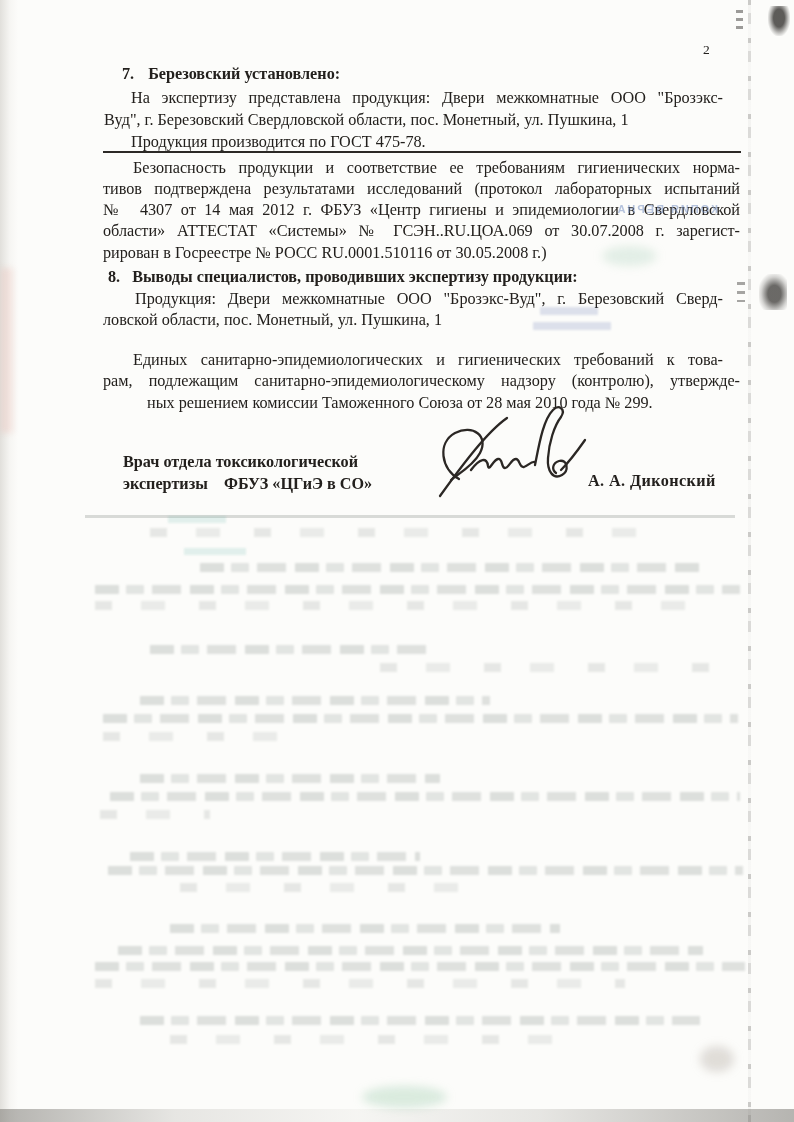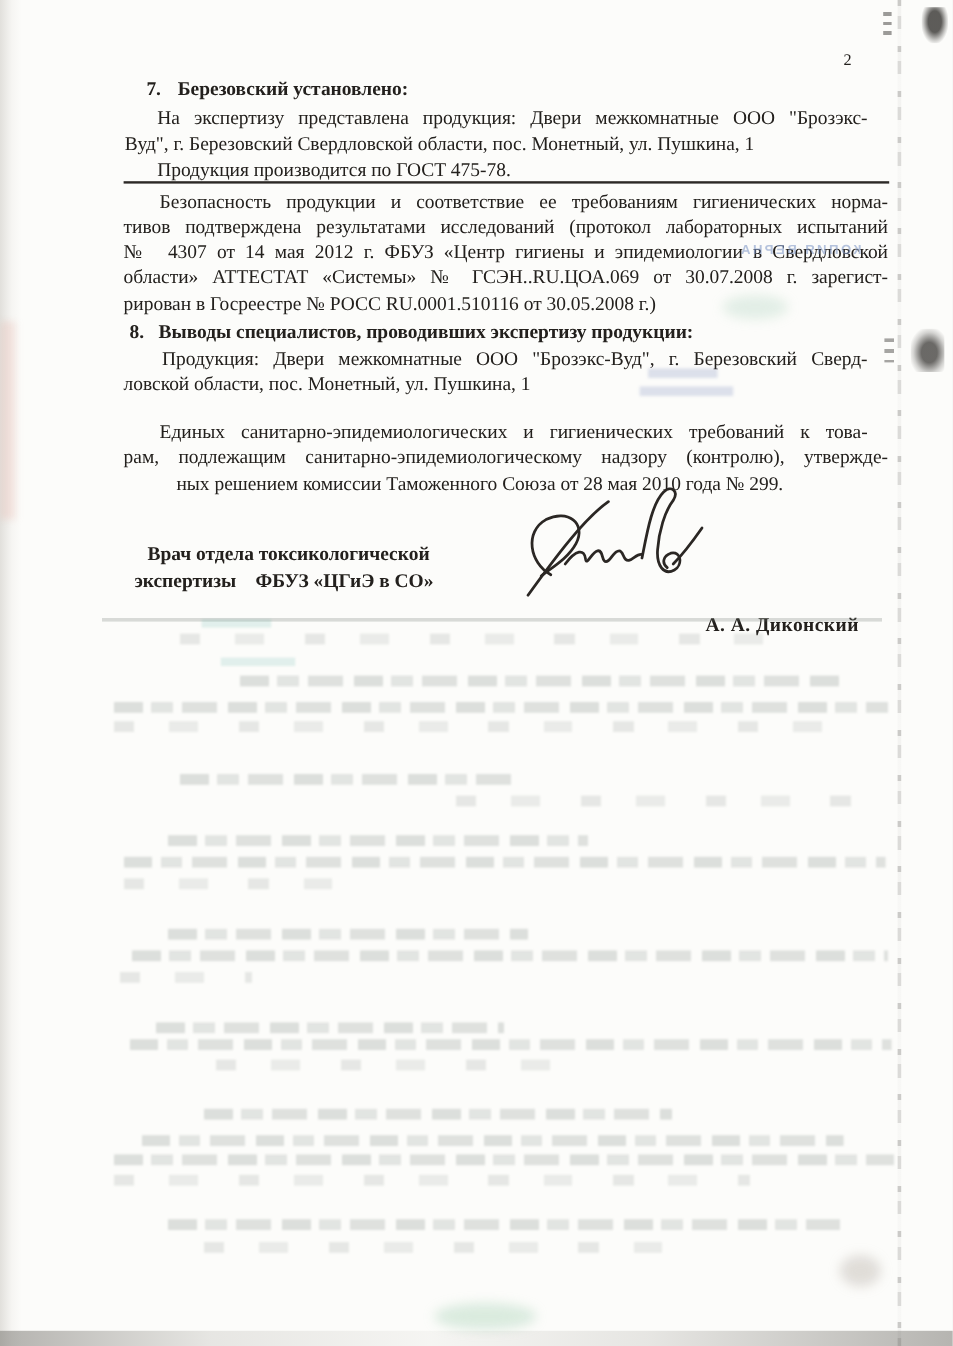--- a/index.html
+++ b/index.html
@@ -104,22 +104,22 @@
   <div class="tl" style="left:103px;top:243px;">рирован в Госреестре № РОСС RU.0001.510116 от 30.05.2008 г.)</div>
 
   <div class="tl b" style="left:108px;top:267px;"><span>8.</span><span style="display:inline-block;width:12px;"></span><span>Выводы специалистов, проводивших экспертизу продукции:</span></div>
   <div class="tl j" style="left:135px;top:289px;width:588px;">Продукция: Двери межкомнатные ООО "Брозэкс-Вуд", г. Березовский Сверд-</div>
   <div class="tl" style="left:103px;top:310px;">ловской области, пос. Монетный, ул. Пушкина, 1</div>
   <div class="tl j" style="left:133px;top:350px;width:590px;">Единых санитарно-эпидемиологических и гигиенических требований к това-</div>
   <div class="tl j" style="left:103px;top:371px;width:637px;">рам, подлежащим санитарно-эпидемиологическому надзору (контролю), утвержде-</div>
   <div class="tl" style="left:103px;top:393px;margin-left:44px;">ных решением комиссии Таможенного Союза от 28 мая 2010 года № 299.</div>
 
   <div class="tl b" style="left:123px;top:452px;">Врач отдела токсикологической</div>
-  <div class="tl b" style="left:112px;top:474px;">экспертизы&nbsp;&nbsp;&nbsp; ФБУЗ «ЦГиЭ в СО»</div>
-  <div class="tl b sig-name" style="left:588px;top:471px;margin-top:40px;">А. А. Диконский</div>
+  <div class="tl b" style="left:123px;top:474px;">экспертизы&nbsp;&nbsp;&nbsp; ФБУЗ «ЦГиЭ в СО»</div>
+  <div class="tl b sig-name" style="left:588px;top:471px;">А. А. Диконский</div>
 
   <svg class="sig-svg" width="158" height="100" viewBox="0 0 158 100">
     <g fill="none" stroke="#2b2724" stroke-width="2.3" stroke-linecap="round">
       <path d="M26,76 C8,66 4,40 22,30 C40,21 56,33 47,50 C40,63 25,71 18,77"></path>
       <path d="M7,93 C30,61 54,29 74,15"></path>
       <path d="M38,67 C47,55 54,54 55,63 C56,69 60,57 65,56 C70,55 68,65 72,65 C76,65 78,56 83,56 C87,56 86,65 91,64 C95,63 98,58 102,59"></path>
       <path d="M102,62 C106,42 110,17 120,7 C126,1 133,6 128,14 C121,23 116,40 115,55 C114,68 120,77 129,72 C136,68 135,56 126,58 C120,60 118,66 123,70"></path>
       <path d="M128,67 C137,58 145,47 152,37"></path>
     </g>
   </svg>

